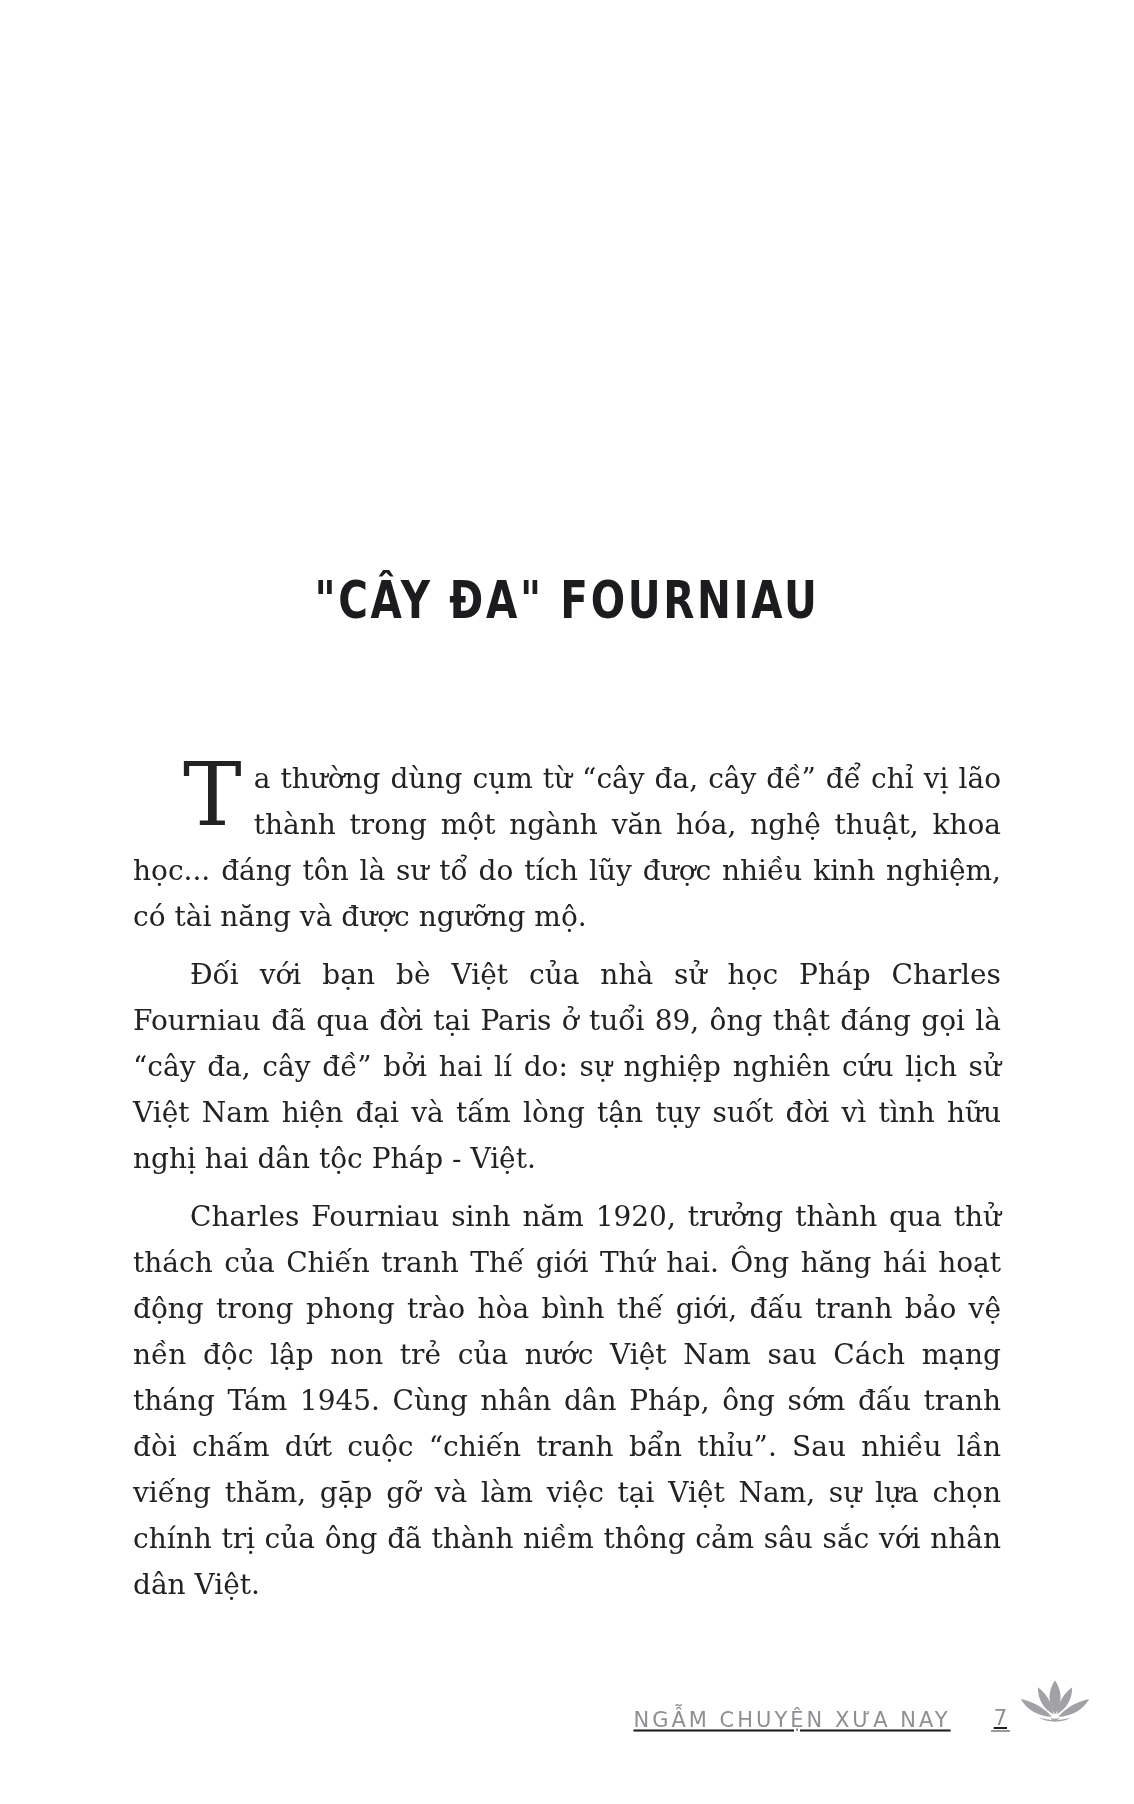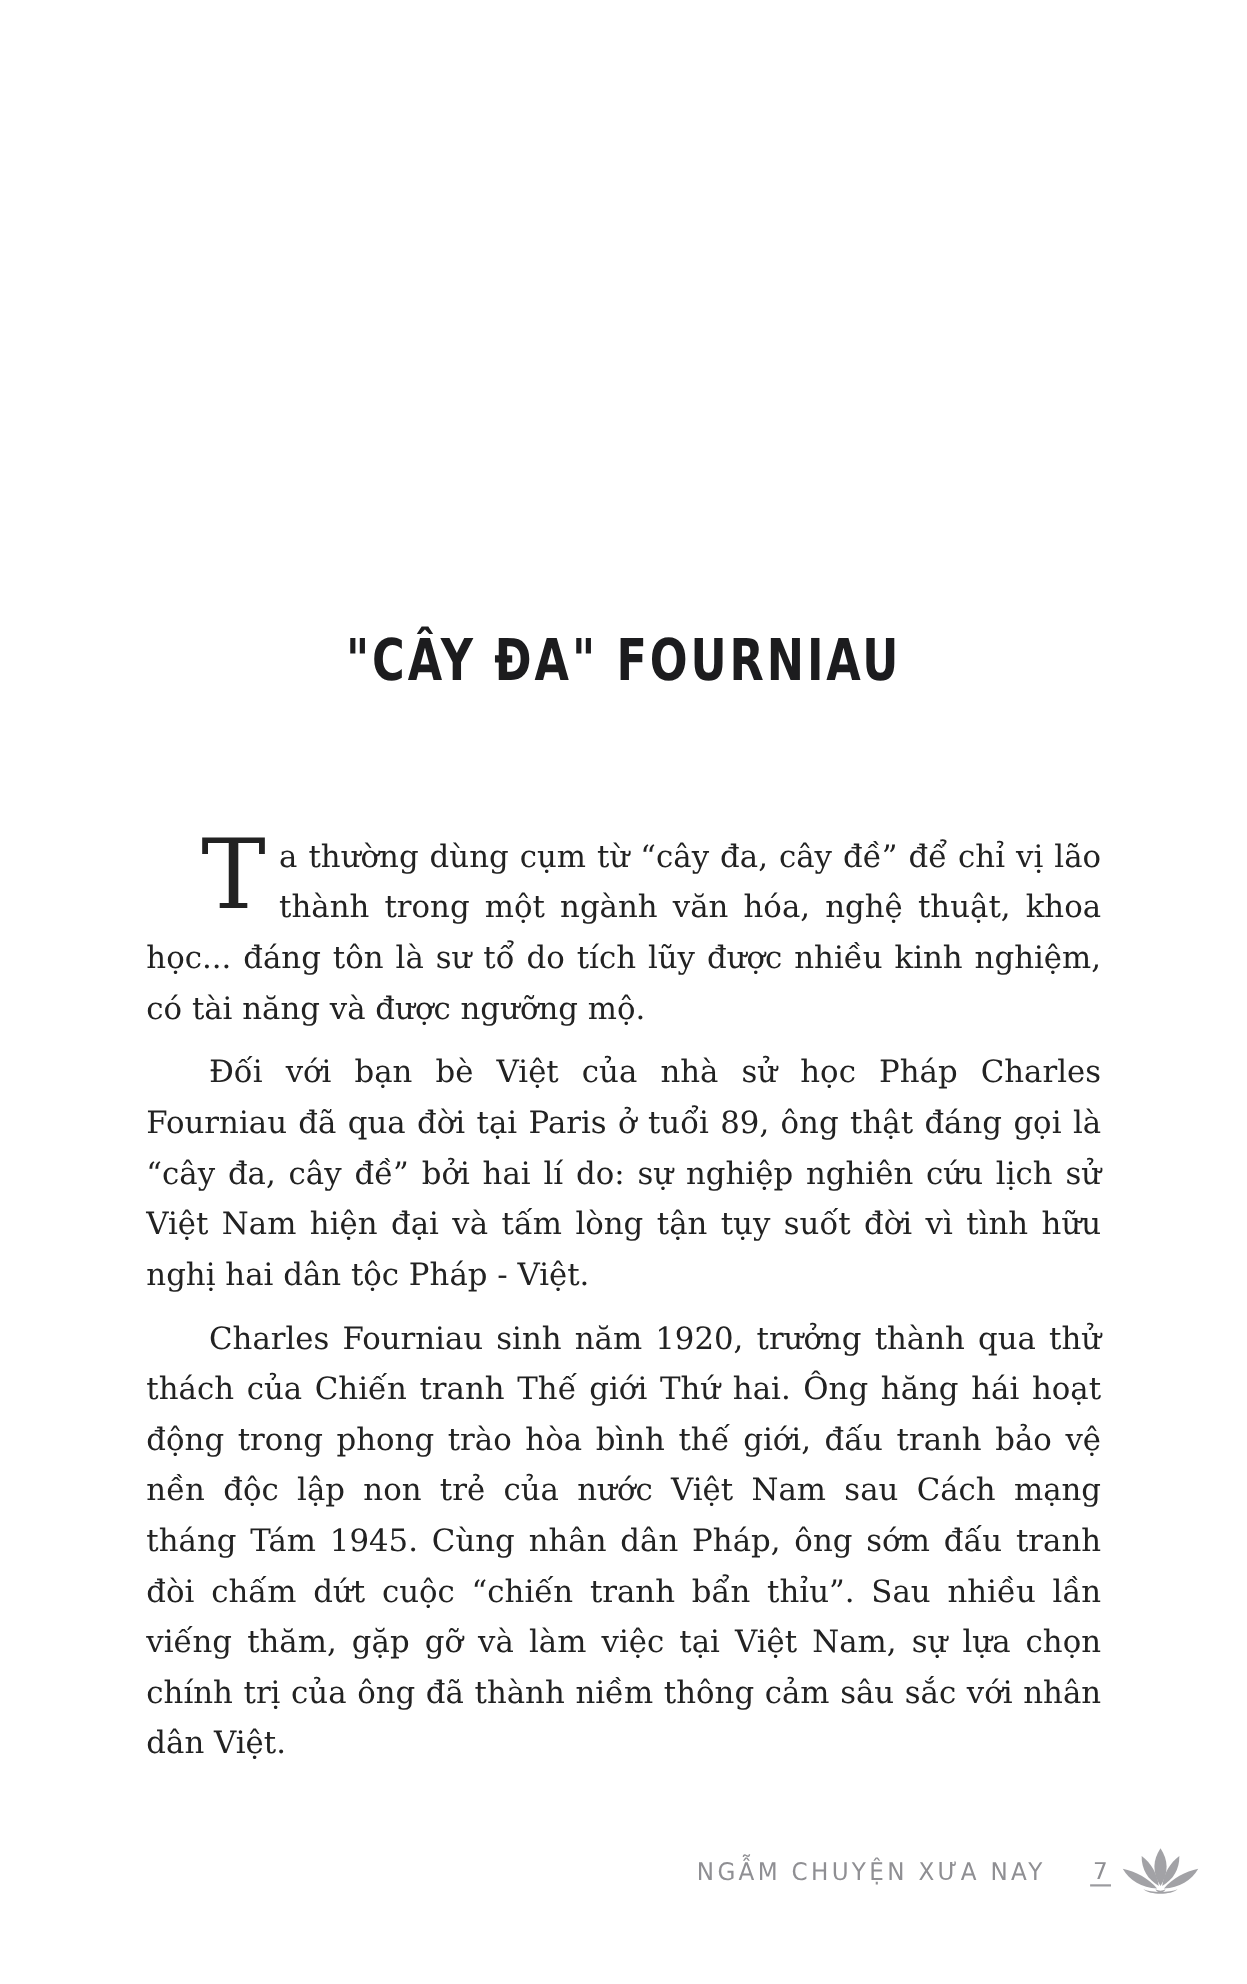--- a/index.html
+++ b/index.html
@@ -48,21 +48,22 @@
     line-height: 66px;
     padding: 6px 12px 0 0;
     margin-left: 50px;
     color: #222222;
   }
   .page-footer {
     position: absolute;
     top: 1690px;
     right: 40px;
     display: flex;
-    align-items: flex-start;
+    align-items: flex-end;
+    text-decoration: underline;
   }
   .running-title {
     font-family: "DejaVu Sans", sans-serif;
     font-size: 21px;
     letter-spacing: 3px;
     color: #8f8f93;
     white-space: nowrap;
     transform: scaleY(1.05);
   }
   .folio {

